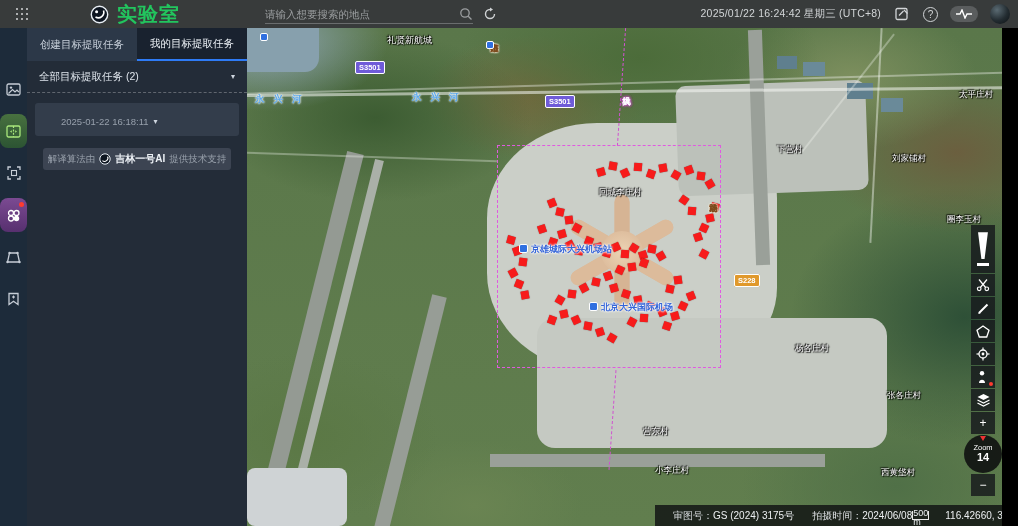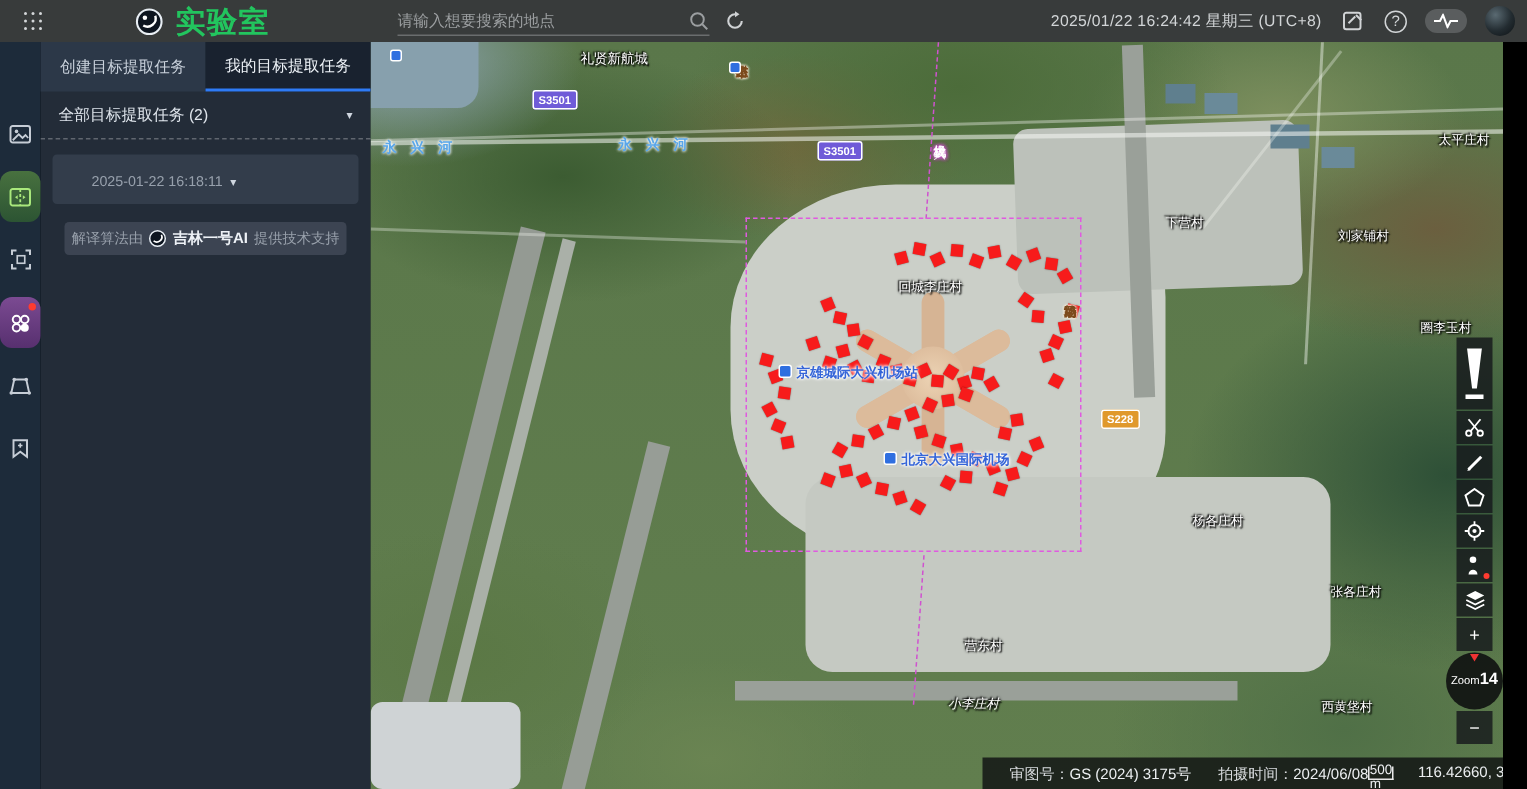--- a/index.html
+++ b/index.html
@@ -93,21 +93,21 @@
   .extent{position:absolute;border:1.5px dashed #e05ae0;z-index:9;pointer-events:none}
   .dashline{position:absolute;width:0;border-left:1.5px dashed #d052d0;z-index:8;pointer-events:none}
 
   
   .toolcol{position:absolute;right:7px;top:197px;width:24px;display:flex;flex-direction:column;gap:1px;z-index:20}
   .tool{width:24px;height:22px;background:rgba(22,25,28,.82);display:flex;align-items:center;justify-content:center;color:#fff;font-size:12px;cursor:pointer;position:relative}
   .tool.tall{height:48px;flex-direction:column;gap:4px}
   .wedge{width:13px;height:27px;background:#fff;clip-path:polygon(12% 0,88% 0,62% 100%,38% 100%)}
   .hbar{width:12px;height:2.5px;background:#fff}
   .red-mini{position:absolute;right:2px;bottom:2px;width:4px;height:4px;border-radius:50%;background:#ff3b30}
-  .zoomdial{width:38px;height:38px;margin-left:-7px;border-radius:50%;background:rgba(10,11,13,.85);display:flex;flex-direction:row;align-items:center;justify-content:center;position:relative;cursor:pointer}
+  .zoomdial{width:38px;height:38px;margin-left:-7px;border-radius:50%;background:rgba(10,11,13,.85);display:flex;flex-direction:column;align-items:center;justify-content:center;position:relative;cursor:pointer}
   .zoomdial .tick{position:absolute;top:1px;left:50%;margin-left:-3px;width:0;height:0;border-left:3px solid transparent;border-right:3px solid transparent;border-top:5px solid #e33}
   .zd-label{color:#fff;font-size:7.5px;line-height:1}
   .zd-val{color:#fff;font-size:11px;font-weight:bold;line-height:1.2}
 
   
   .statusbar{position:absolute;left:408px;right:0;bottom:0;height:21px;background:rgba(16,17,18,.82);display:flex;align-items:center;z-index:25;color:#d8dbde;font-size:10px}
   .sb-seg{margin-left:18px;white-space:nowrap}
   .sb-seg b{font-weight:normal;color:#eceff1}
   .scalebar{margin-left:auto;width:92px;height:9px;border-left:1.5px solid #e9e9e9;border-right:1.5px solid #e9e9e9;border-bottom:1.5px solid #e9e9e9;display:flex;justify-content:center}
   .scalebar span{font-size:9px;color:#eceff1;line-height:1;transform:translateY(-2px)}
@@ -393,21 +393,21 @@
           <span></span>
         </div>
         <div class="mlabel village" style="left: 352px; top: 153px;"><span>回城李庄村</span></div>
         <div class="mlabel road-v" style="left: 458px; top: 168px;"><span>场前路</span></div>
         <div class="mlabel village" style="left: 530px; top: 110px;"><span>下营村</span></div>
         <div class="mlabel village" style="left: 645px; top: 119px;"><span>刘家铺村</span></div>
         <div class="mlabel village" style="left: 700px; top: 180px;"><span>圈李玉村</span></div>
         <div class="mlabel village" style="left: 548px; top: 309px;"><span>杨各庄村</span></div>
         <div class="mlabel village" style="left: 640px; top: 356px;"><span>张各庄村</span></div>
         <div class="mlabel village" style="left: 396px; top: 392px;"><span>营东村</span></div>
-        <div class="mlabel village" style="left: 385px; top: 431px; font-style: italic;"><span>小李庄村</span></div>
+        <div class="mlabel village" style="left: 408px; top: 431px;"><span>小李庄村</span></div>
         <div class="mlabel village" style="left: 634px; top: 433px;"><span>西黄垡村</span></div>
         <div class="mlabel village" style="left: 712px; top: 43px; margin-top: 12px;"><span>太平庄村</span></div>
         <div class="mlabel station" style="left: 272px; top: 210px;"><span class="poi-ic"></span><span>京雄城际大兴机场站</span></div>
         <div class="mlabel airport" style="left: 342px; top: 268px;"><span class="poi-ic"></span><span>北京大兴国际机场</span></div>
       </div>
 
     <div class="toolcol">
       <div class="tool tall">
           <span class="wedge"></span>
           <span class="hbar"></span>

